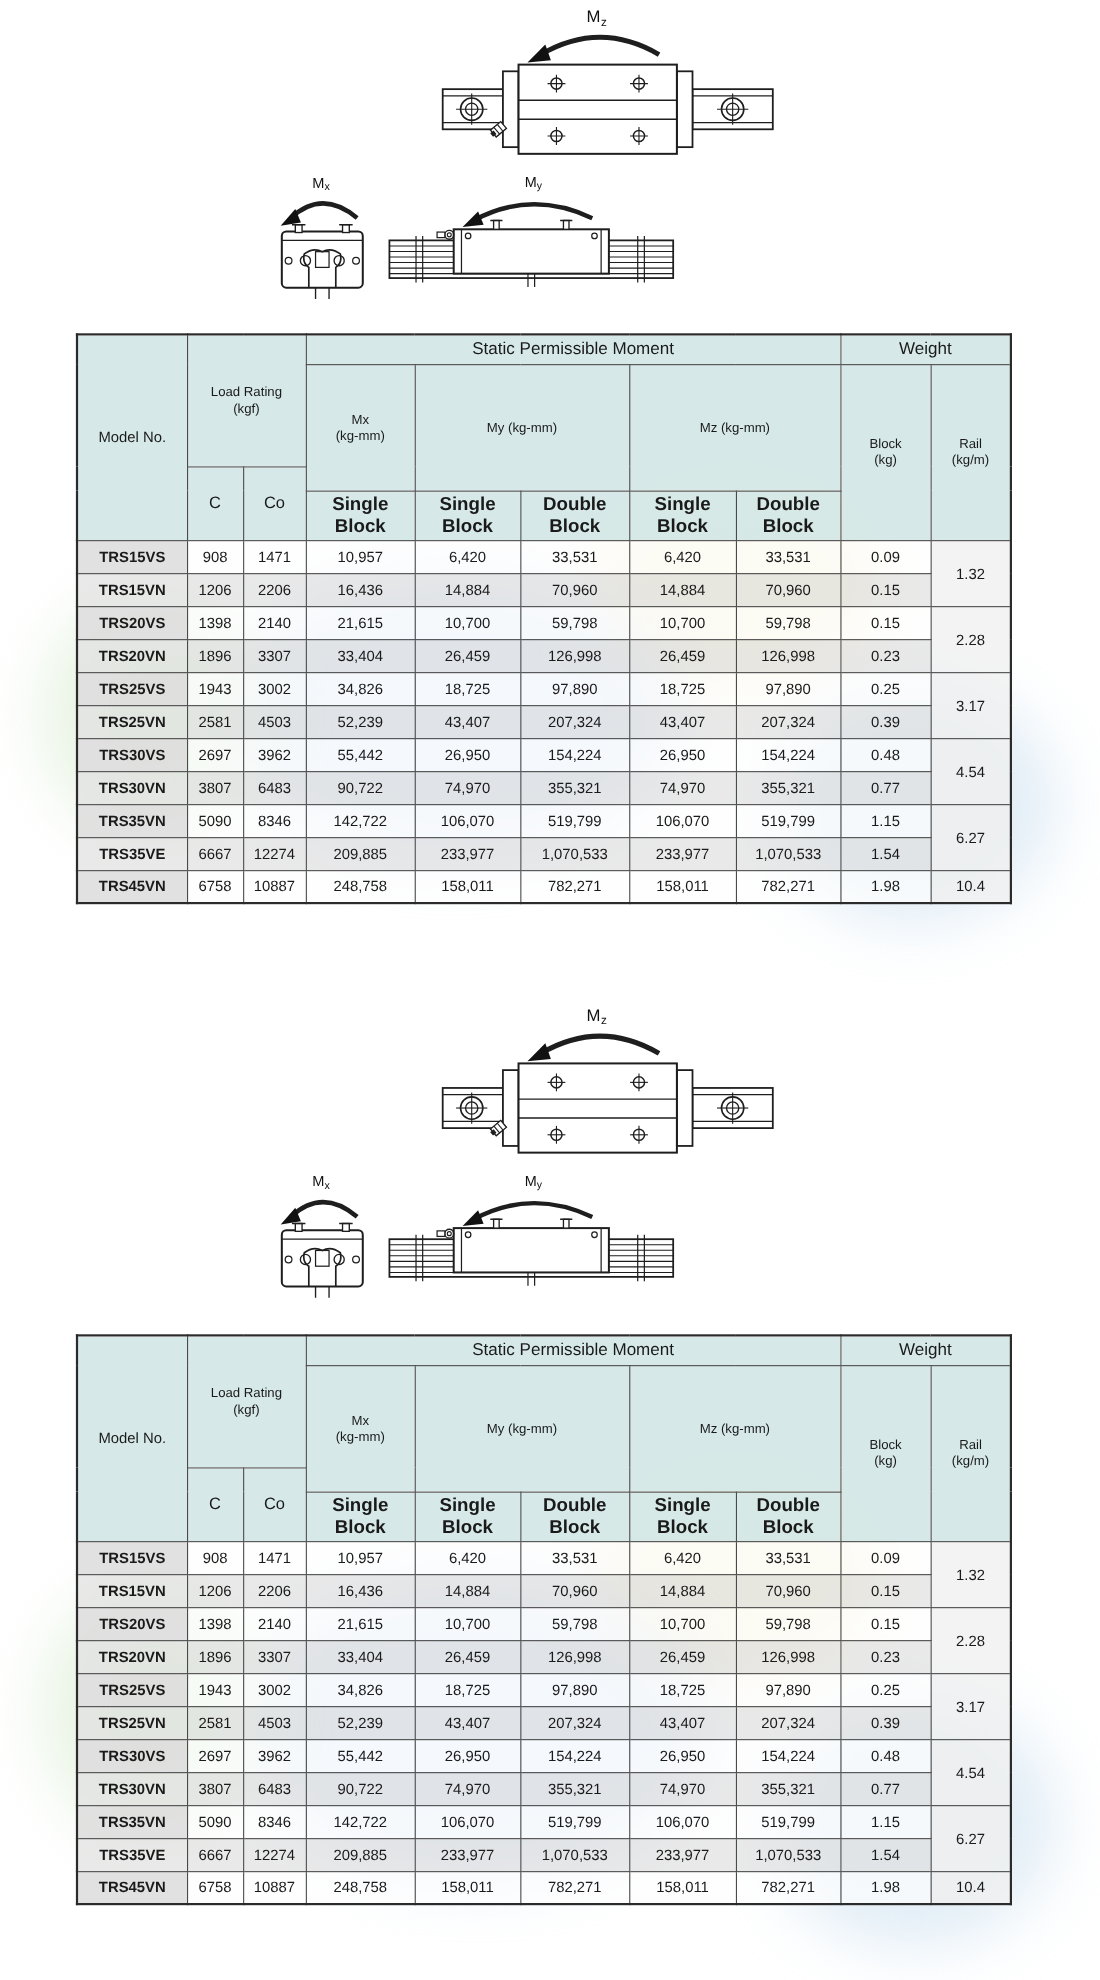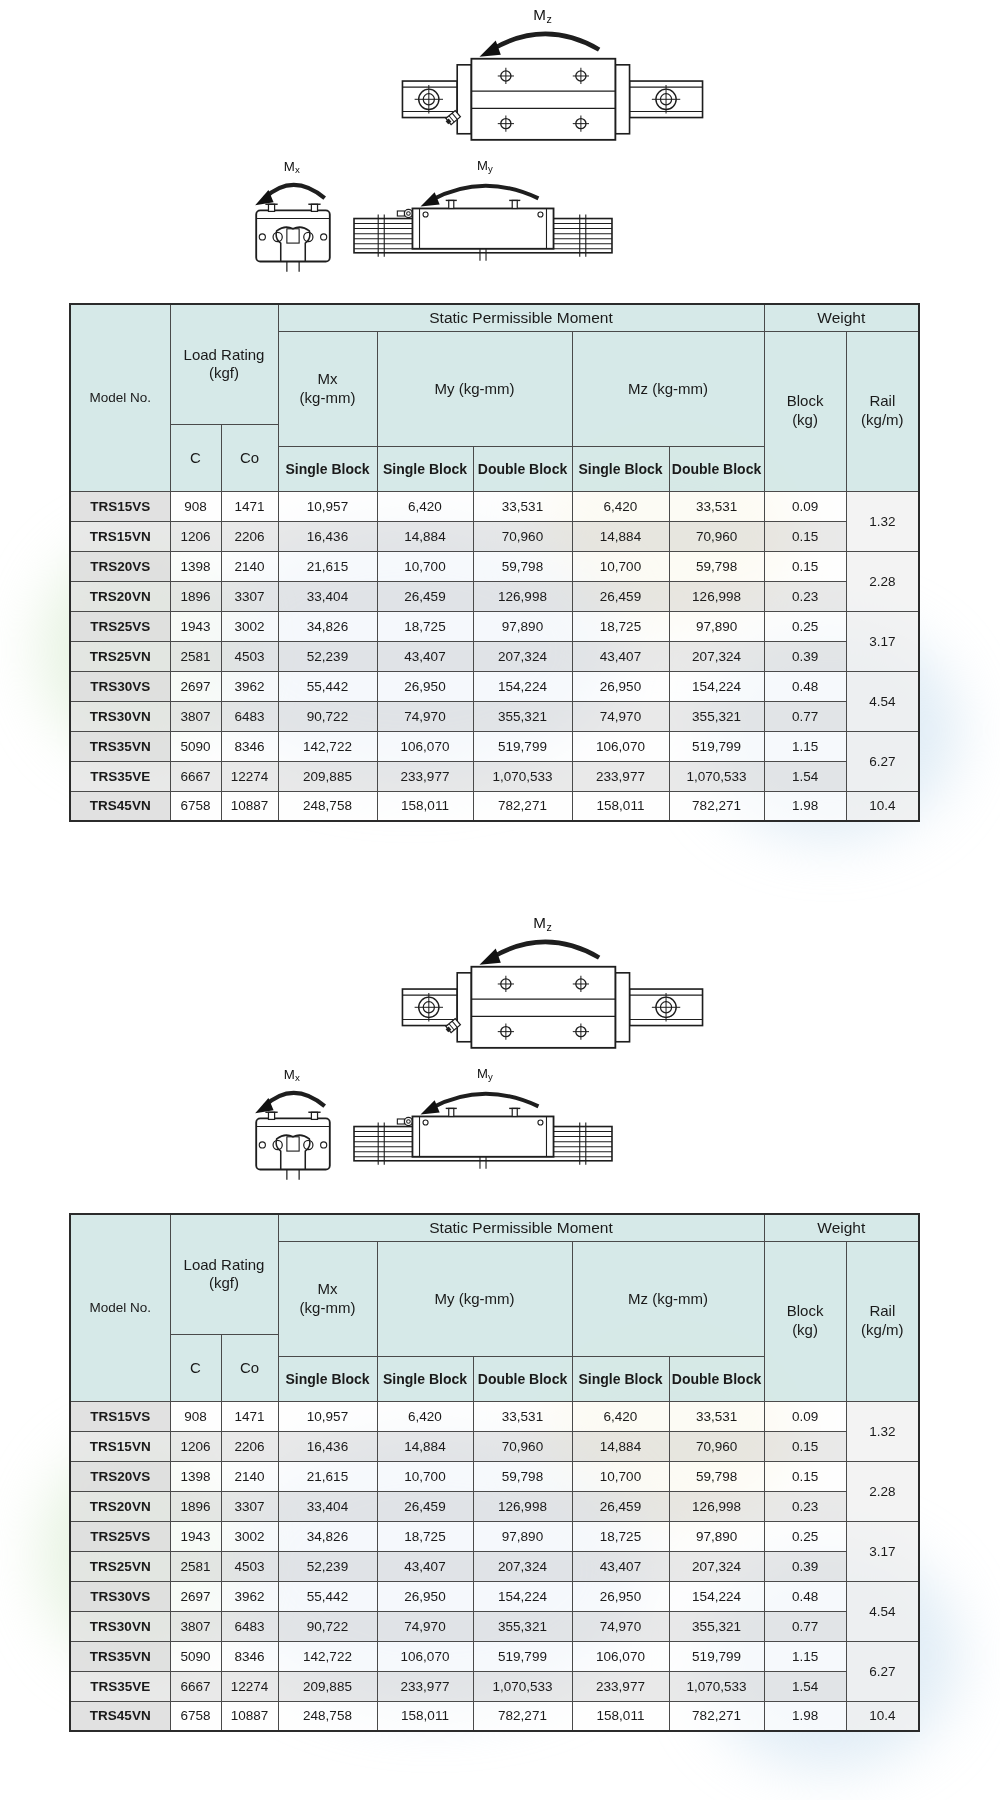--- a/index.html
+++ b/index.html
@@ -42,23 +42,23 @@
     border:1px solid #4a4a4a;text-align:center;vertical-align:middle;
     padding:0 2px;overflow:hidden;
   }
   table.spec{border:2px solid #2b2b2b;}
   thead th{background:rgba(211,231,230,.93);font-weight:normal;}
   .r1{height:27px;}
   .r2{height:93px;}
   .r3{height:22px;}
   .r4{height:45px;}
   .banner{font-size:15.5px;}
-  .grp{font-size:15px;}
+  .grp{font-size:12px;}
   .co-h{font-size:15px;}
-  .sb{font-size:14px;font-weight:bold;padding:0 1px;}
+  .sb{font-size:17px;font-weight:bold;padding:0 1px;}
   .two-line div{line-height:1.25;}
   tbody tr{height:30px;border-radius:19px;}
   tbody td{background:rgba(253,253,253,.72);}
   tbody tr.even td{background:rgba(224,224,224,.72);}
   tbody td.model{background:rgba(222,222,222,.9);font-weight:bold;}
   tbody td.rail{background:rgba(240,240,240,.78);}
   .diag-line{stroke:#1e1e1e;fill:none;}
 </style>
 </head>
 <body>

